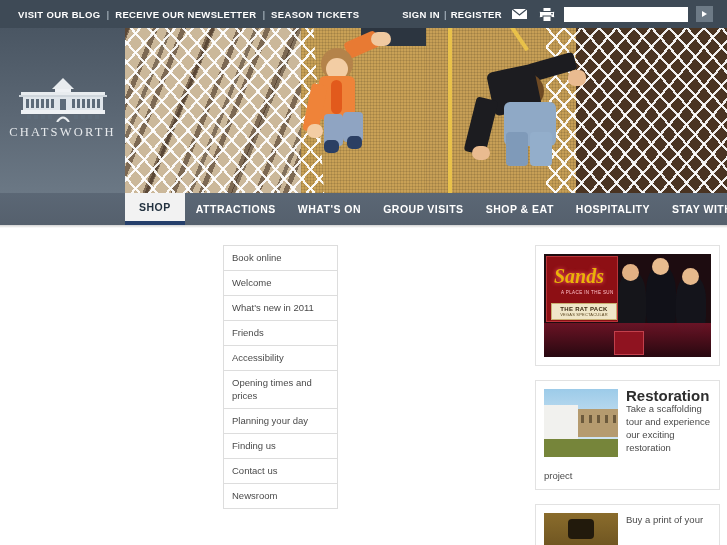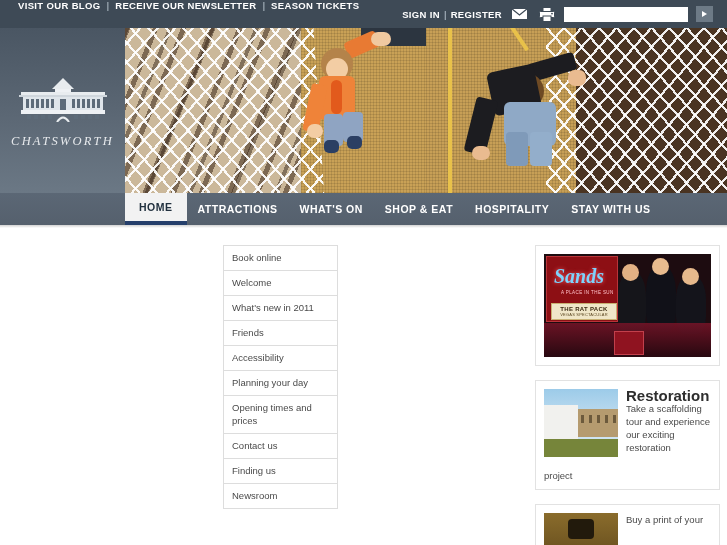--- a/index.html
+++ b/index.html
@@ -8,21 +8,21 @@
     overflow: hidden;
     background: #ffffff;
     font-family: "Liberation Sans", sans-serif;
   }
 
   
   .topbar {
     position: absolute; left: 0; top: 0;
     width: 727px; height: 28px;
     background: #3e4a56;
-    display: flex; align-items: flex-start;
+    display: flex; align-items: center;
   }
   .topbar-left {
     display: flex; align-items: center;
     margin-left: 18px;
     gap: 6px;
   }
   .util-link {
     color: #ffffff;
     font-size: 9.5px;
     font-weight: bold;
@@ -74,26 +74,25 @@
   }
   .logo-panel {
     position: absolute; left: 0; top: 0;
     width: 125px; height: 165px;
     display: flex; flex-direction: column;
     align-items: center; justify-content: flex-start;
     padding-top: 48px;
   }
   .logo-house { width: 88px; height: 46px; }
   .logo-word {
-    margin-top: 12px;
+    margin-top: 3px;
     color: #e6e9ec;
     font-family: "Liberation Serif", serif;
     font-size: 12.5px;
     letter-spacing: 2.2px;
-    font-style: italic;
   }
 
   .hero {
     position: absolute; left: 125px; top: 0;
     width: 602px; height: 165px;
     overflow: hidden;
     background: #c8b municipality;
   }
   .hero-half { position: absolute; top: 0; height: 165px; overflow: hidden; }
   .hero-left  { left: 0;   width: 301px; background: #c9b394; }
@@ -210,21 +209,21 @@
     background: #1d0c10;
   }
   .banner-sands {
     position: absolute; left: 2px; top: 2px;
     width: 72px; height: 66px;
     background: #8d0f14;
     border: 1px solid #b8343a;
   }
   .sands-script {
     position: absolute; left: 7px; top: 8px;
-    color: #7dd3fc;
+    color: #eab308;
     font-family: "Liberation Serif", serif;
     font-style: italic;
     font-size: 20px;
     font-weight: bold;
     text-shadow: 0 0 4px #ff5f6d;
   }
   .sands-sub {
     position: absolute; left: 14px; top: 33px;
     color: #ffc0c8; font-size: 4.5px; letter-spacing: .4px;
   }
@@ -393,42 +392,43 @@
         <div class="torso" style="left:36px;top:56px;width:52px;height:44px;background:#8fa9c6;"></div>
         <div class="limb" style="left:38px;top:86px;width:22px;height:34px;background:#7f9ab9;"></div>
         <div class="limb" style="left:62px;top:86px;width:22px;height:34px;background:#93aecb;"></div>
       </div>
     </div>
   </div>
 </div>
 
 <div class="nav">
   <div class="nav-inner">
-    <a class="nav-item active">HOME</a>
+    <a class="nav-item active">SHOP</a>
     <a class="nav-item">ATTRACTIONS</a>
     <a class="nav-item">WHAT'S ON</a>
+    <a class="nav-item">GROUP VISITS</a>
     <a class="nav-item">SHOP &amp; EAT</a>
     <a class="nav-item">HOSPITALITY</a>
     <a class="nav-item">STAY WITH US</a>
   </div>
 </div>
 <div class="nav-shadow"></div>
 
 <div class="content">
 
   <nav class="subnav">
     <div class="subnav-item">Book online</div>
     <div class="subnav-item">Welcome</div>
     <div class="subnav-item">What's new in 2011</div>
     <div class="subnav-item">Friends</div>
     <div class="subnav-item">Accessibility</div>
+    <div class="subnav-item">Opening times and prices</div>
     <div class="subnav-item">Planning your day</div>
-    <div class="subnav-item">Opening times and prices</div>
+    <div class="subnav-item">Finding us</div>
     <div class="subnav-item">Contact us</div>
-    <div class="subnav-item">Finding us</div>
     <div class="subnav-item">Newsroom</div>
 
   </nav>
 
   <aside class="promos">
 
     <div class="promo promo-banner">
       <div class="banner-img">
         <div class="singer" style="left:74px;top:18px;width:28px;height:62px;background:#15151a;"></div>
         <div class="singer" style="left:78px;top:10px;width:17px;height:17px;border-radius:50%;background:#e3b184;"></div>

